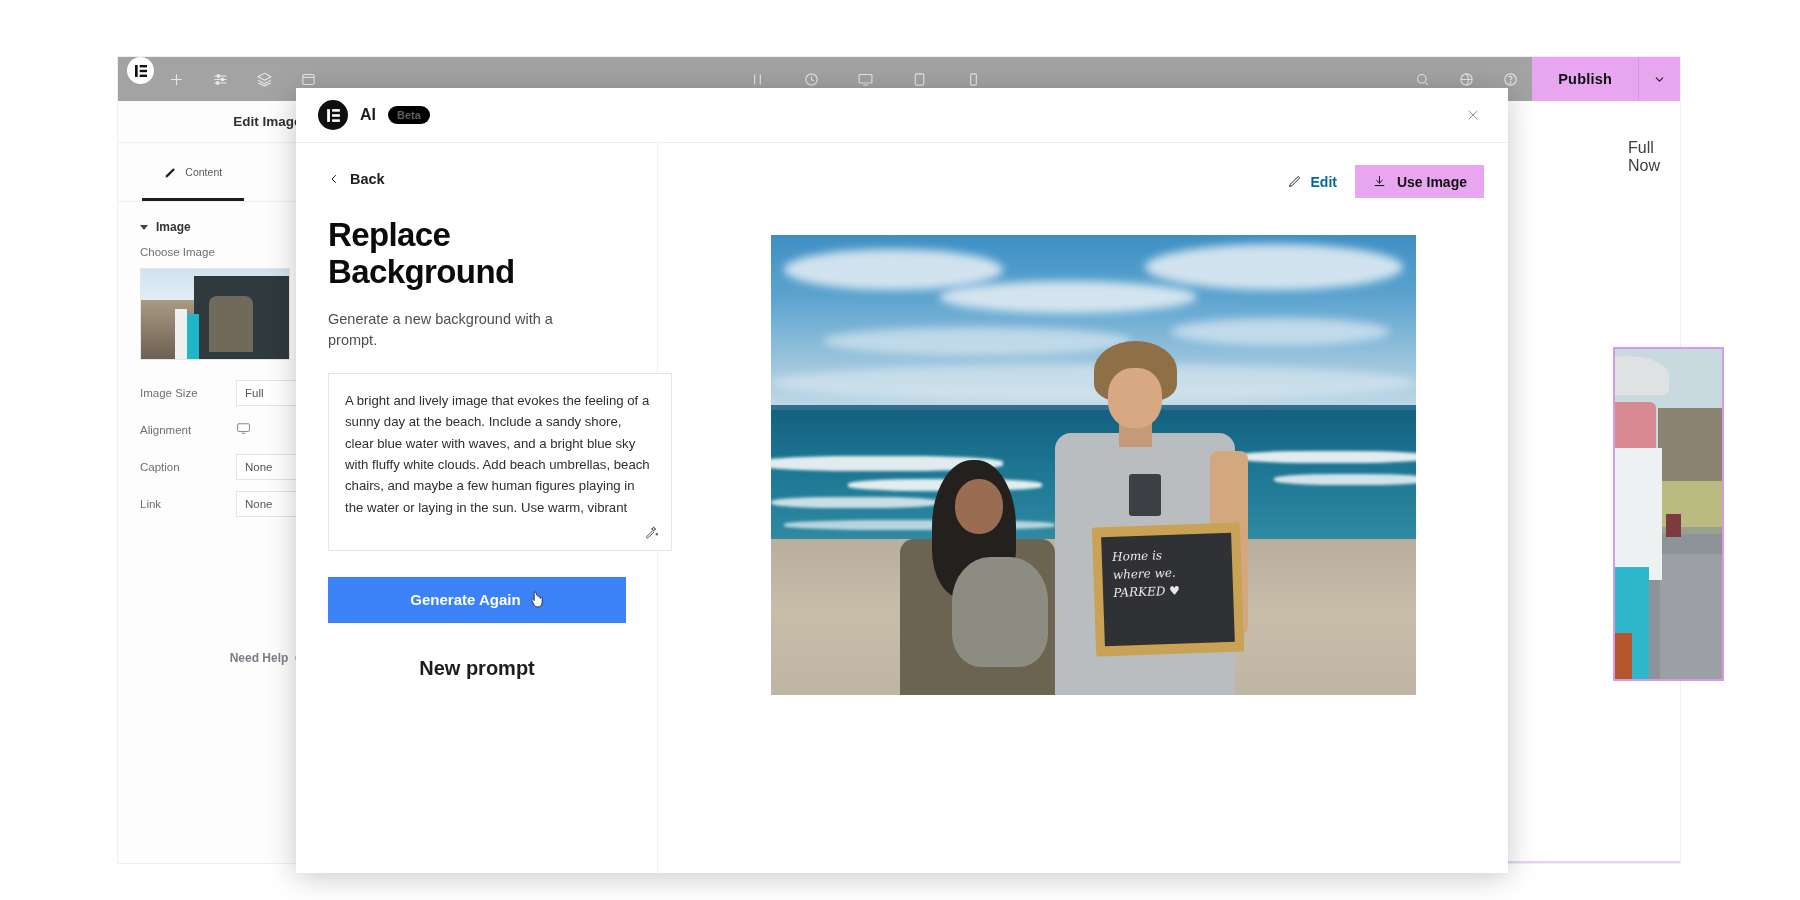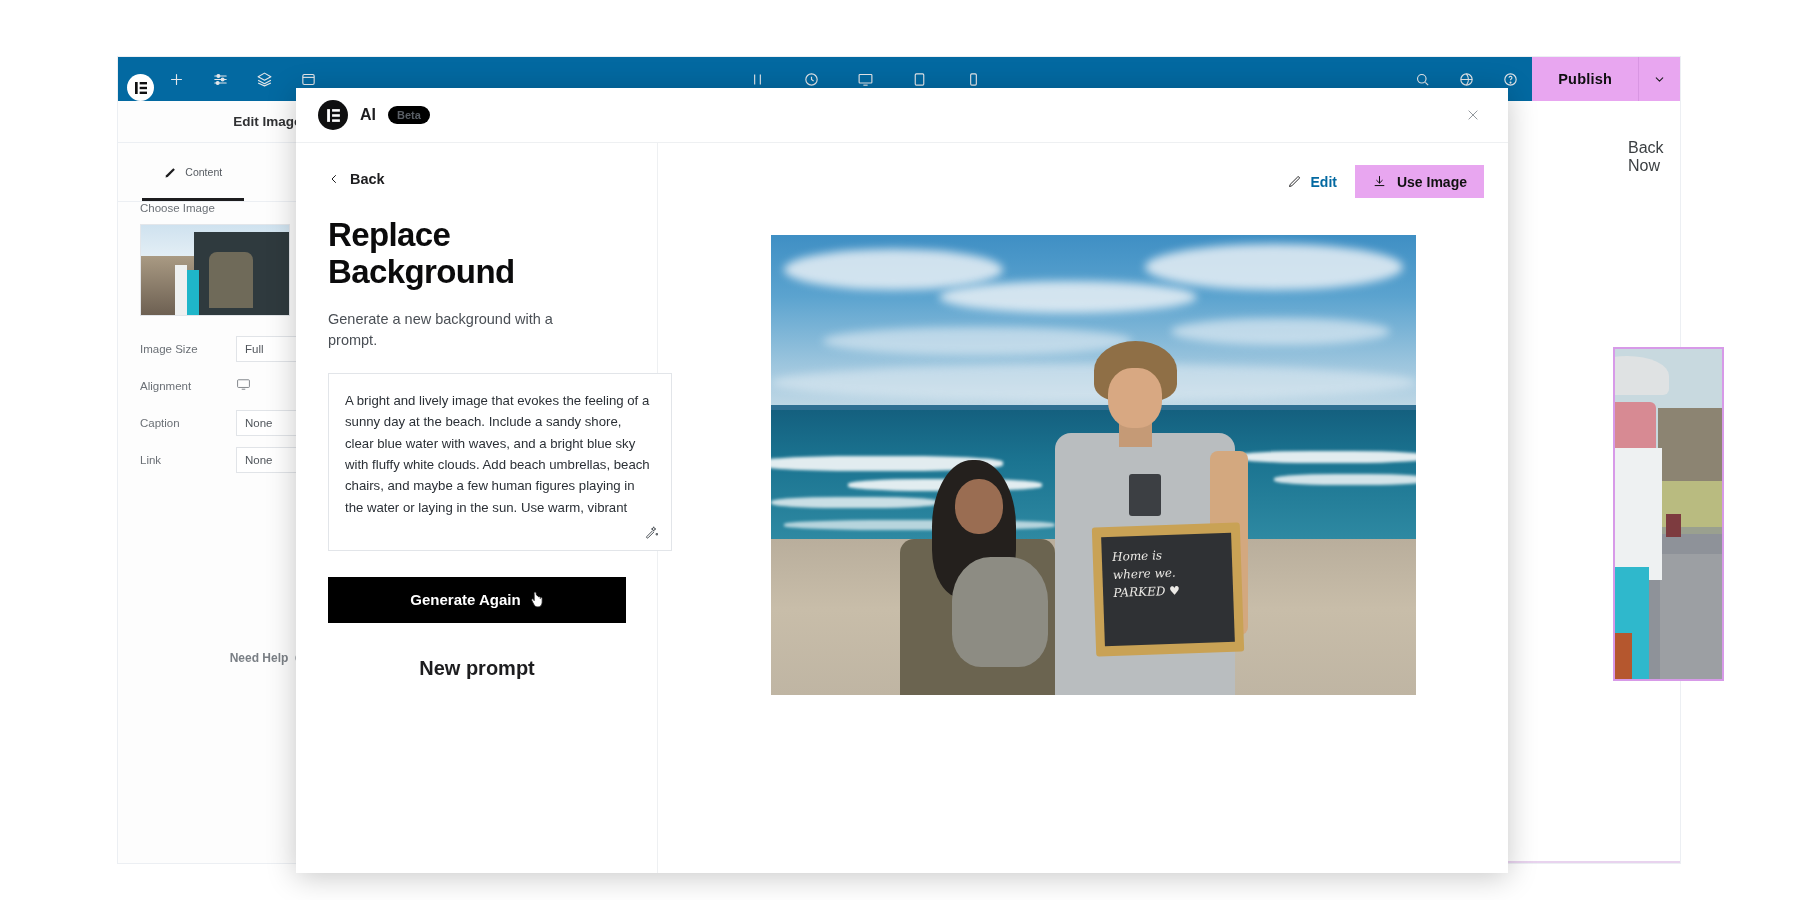--- a/index.html
+++ b/index.html
@@ -13,21 +13,21 @@
 
   
   .editor {
     position: absolute; left: 118px; top: 57px;
     width: 1562px; height: 806px;
     background: #fff;
     box-shadow: 0 0 0 1px #eceff3;
   }
   .topbar {
     position: absolute; left: 0; top: 0; width: 1562px; height: 44px;
-    background: #0369a1; display: flex; align-items: flex-end;
+    background: #a3a3a3; display: flex; align-items: flex-start;
   }
   .tb-logo {
     width: 27px; height: 27px; border-radius: 50%;
     background: #fff; margin-left: 9px;
     display: flex; align-items: center; justify-content: center;
   }
   .tb-logo svg { width: 16px; height: 16px; }
   .tb-icon {
     width: 44px; height: 44px; display: flex; align-items: center; justify-content: center;
     color: #d5d8dc;
@@ -175,21 +175,21 @@
     width: 344px; height: 178px; padding: 16px 18px 16px 16px;
     overflow: hidden;
   }
   .prompt-text { font-size: 13.2px; line-height: 1.62; color: #2b3036; }
   .wand {
     position: absolute; right: 9px; bottom: 8px; width: 20px; height: 20px;
     display: flex; align-items: center; justify-content: center; cursor: pointer;
   }
   .wand svg { width: 16px; height: 16px; stroke: #4d5359; stroke-width: 1.5; fill: none; }
   .gen-btn {
-    margin-top: 26px; width: 298px; height: 46px; background: #000000;
+    margin-top: 26px; width: 298px; height: 46px; background: #3b82f6;
     border: none; color: #fff; font-size: 15px; font-weight: bold; cursor: pointer;
     font-family: "Liberation Sans", sans-serif;
     display: flex; align-items: center; justify-content: center; gap: 8px;
   }
   .cursor-hand { width: 15px; height: 17px; }
   .new-prompt {
     margin-top: 34px; width: 298px; text-align: center;
     font-size: 20px; font-weight: bold; color: #1d1d1f; cursor: pointer;
   }
 
@@ -346,20 +346,24 @@
           <span>Content</span>
         </div>
         <div class="ptab">
           <svg viewBox="0 0 24 24">
               <circle cx="12" cy="12" r="8" fill="none" stroke="#555a60" stroke-width="1.8"></circle>
               <path d="M12 4a8 8 0 000 16z" fill="#555a60"></path>
             </svg>
           <span>Style</span>
         </div>
       </div>
+      <div class="sect-title">
+        <span class="caret-d"></span>
+        <span>Image</span>
+      </div>
       <div class="field-label">Choose Image</div>
       <div class="thumb">
         <div class="sky"></div>
           <div class="ground"></div>
           <div class="van"></div>
         <div class="pers"></div>
           <div class="teal"></div>
           <div class="wht"></div>
       </div>
 
@@ -391,21 +395,21 @@
         <span>Need Help</span>
         <svg viewBox="0 0 24 24">
             <circle cx="12" cy="12" r="9"></circle>
             <path d="M9.7 9.6a2.3 2.3 0 113.4 2c-.7.5-1.1 1-1.1 1.9"></path>
             <circle cx="12" cy="17" r=".8" fill="#9aa0a6" stroke="none"></circle>
           </svg>
       </div>
     </div>
 
     <div class="canvas">
-      <div class="book-now">Back Now</div>
+      <div class="book-now">Full Now</div>
       <div class="hero-img">
         <div class="hills"></div>
           <div class="grass"></div>
           <div class="road"></div>
           <div class="car"></div>
         <div class="hat"></div>
           <div class="scarf"></div>
           <div class="shirt"></div>
           <div class="pants"></div>
           <div class="box"></div>

